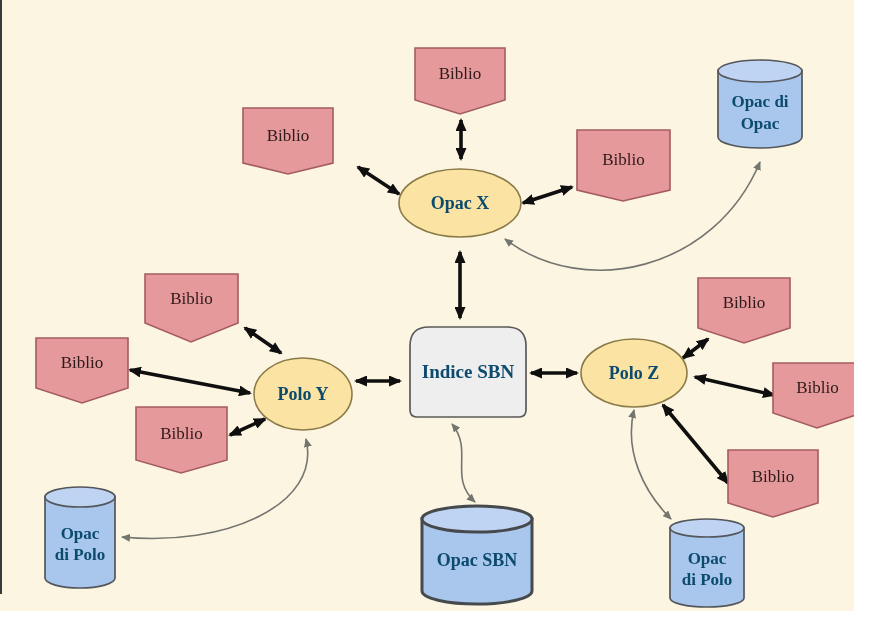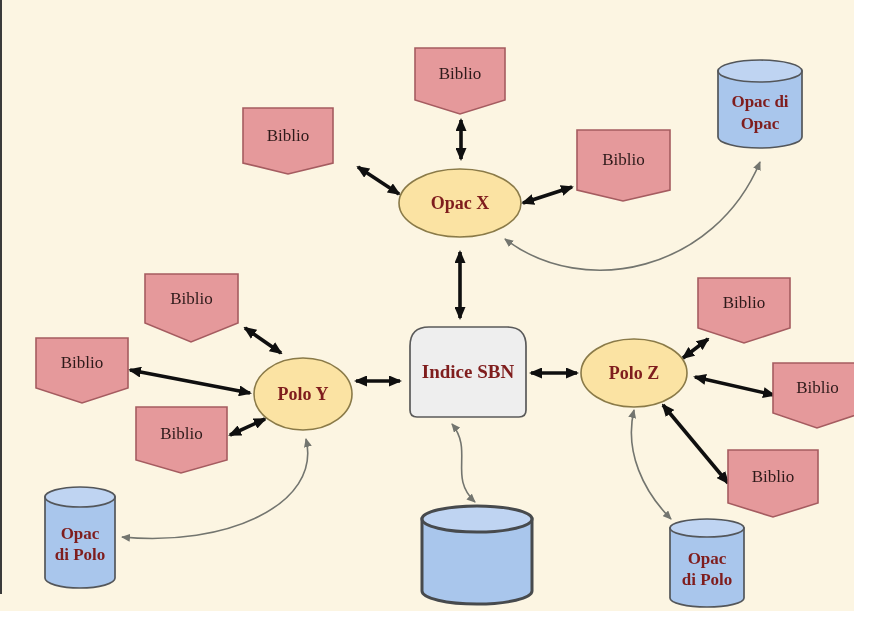--- a/index.html
+++ b/index.html
@@ -5,21 +5,21 @@
   html,body{margin:0;padding:0;background:#ffffff;}
   .canvas{position:relative;width:854px;height:617px;overflow:hidden;background:#fff;
           font-family:Liberation Serif, serif;}
   .layer{position:absolute;left:0;top:0;}
   .thick{fill:none;stroke-width:3.6;}
   .thin{fill:none;stroke-width:1.6;}
   .shape{stroke-width:1.6;}
   .cyl{stroke-width:1.7;}
   .cyl-sbn{stroke-width:3;}
   .lbl{position:absolute;display:flex;flex-direction:column;align-items:center;justify-content:center;
-       text-align:center;color:#7f1d1d;line-height:1.25;pointer-events:none;}
+       text-align:center;color:#0c4a6e;line-height:1.25;pointer-events:none;}
   .biblio-lbl{font-size:17px;color:#2e1a1a;font-weight:normal;}
   .bold{font-weight:bold;}
   .f17{font-size:17px;}
   .f18{font-size:18px;}
   .f19{font-size:19px;}
   .edge-line{position:absolute;left:0;top:0;width:2px;height:594px;background:#3a3a3a;}
   .bottom-strip{position:absolute;left:0;bottom:0;width:100%;height:6px;background:#ffffff;}
 </style>
 </head>
 <body>
@@ -107,20 +107,21 @@
   <div class="lbl bold f19" style="left:410px;top:327px;width:116px;height:90px;">Indice SBN</div>
 
   <div class="lbl bold f17" style="left:718px;top:85px;width:84px;height:55px;">
     <span>Opac di</span>
     <span>Opac</span>
   </div>
   <div class="lbl bold f17" style="left:45px;top:515px;width:70px;height:58px;">
     <span>Opac</span>
     <span>di Polo</span>
   </div>
+  <div class="lbl bold f18" style="left:422px;top:538px;width:110px;height:44px;">Opac SBN</div>
   <div class="lbl bold f17" style="left:670px;top:543px;width:74px;height:52px;">
     <span>Opac</span>
     <span>di Polo</span>
   </div>
 
   <div class="edge-line"></div>
   <div class="bottom-strip"></div>
 </div>
 
 </body></html>

